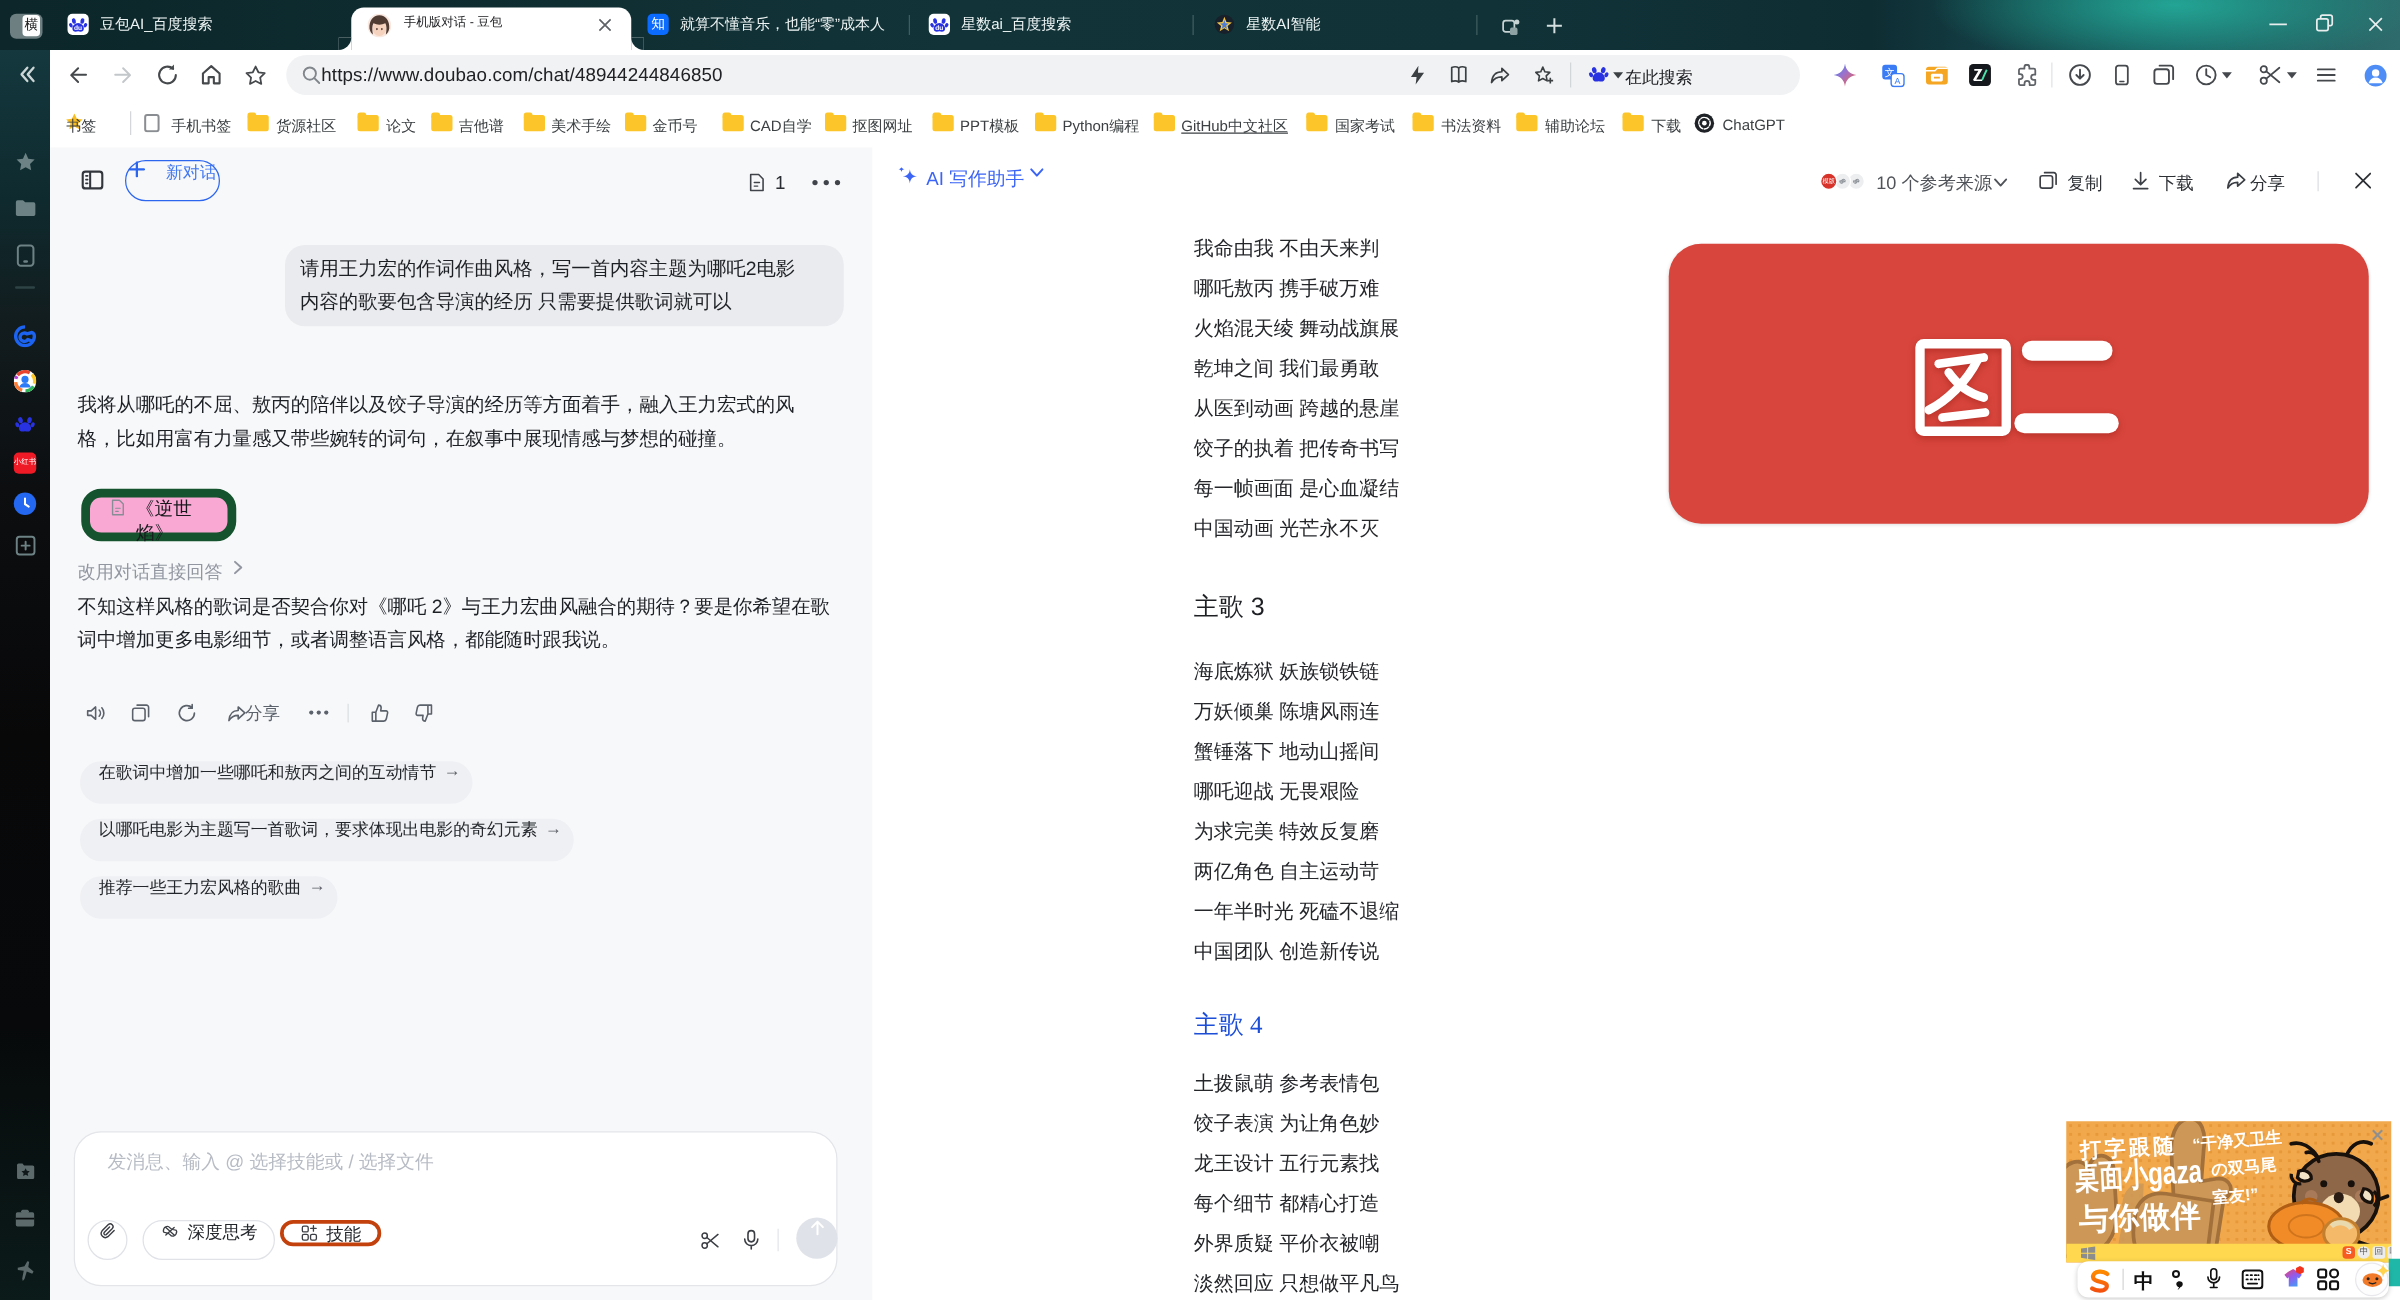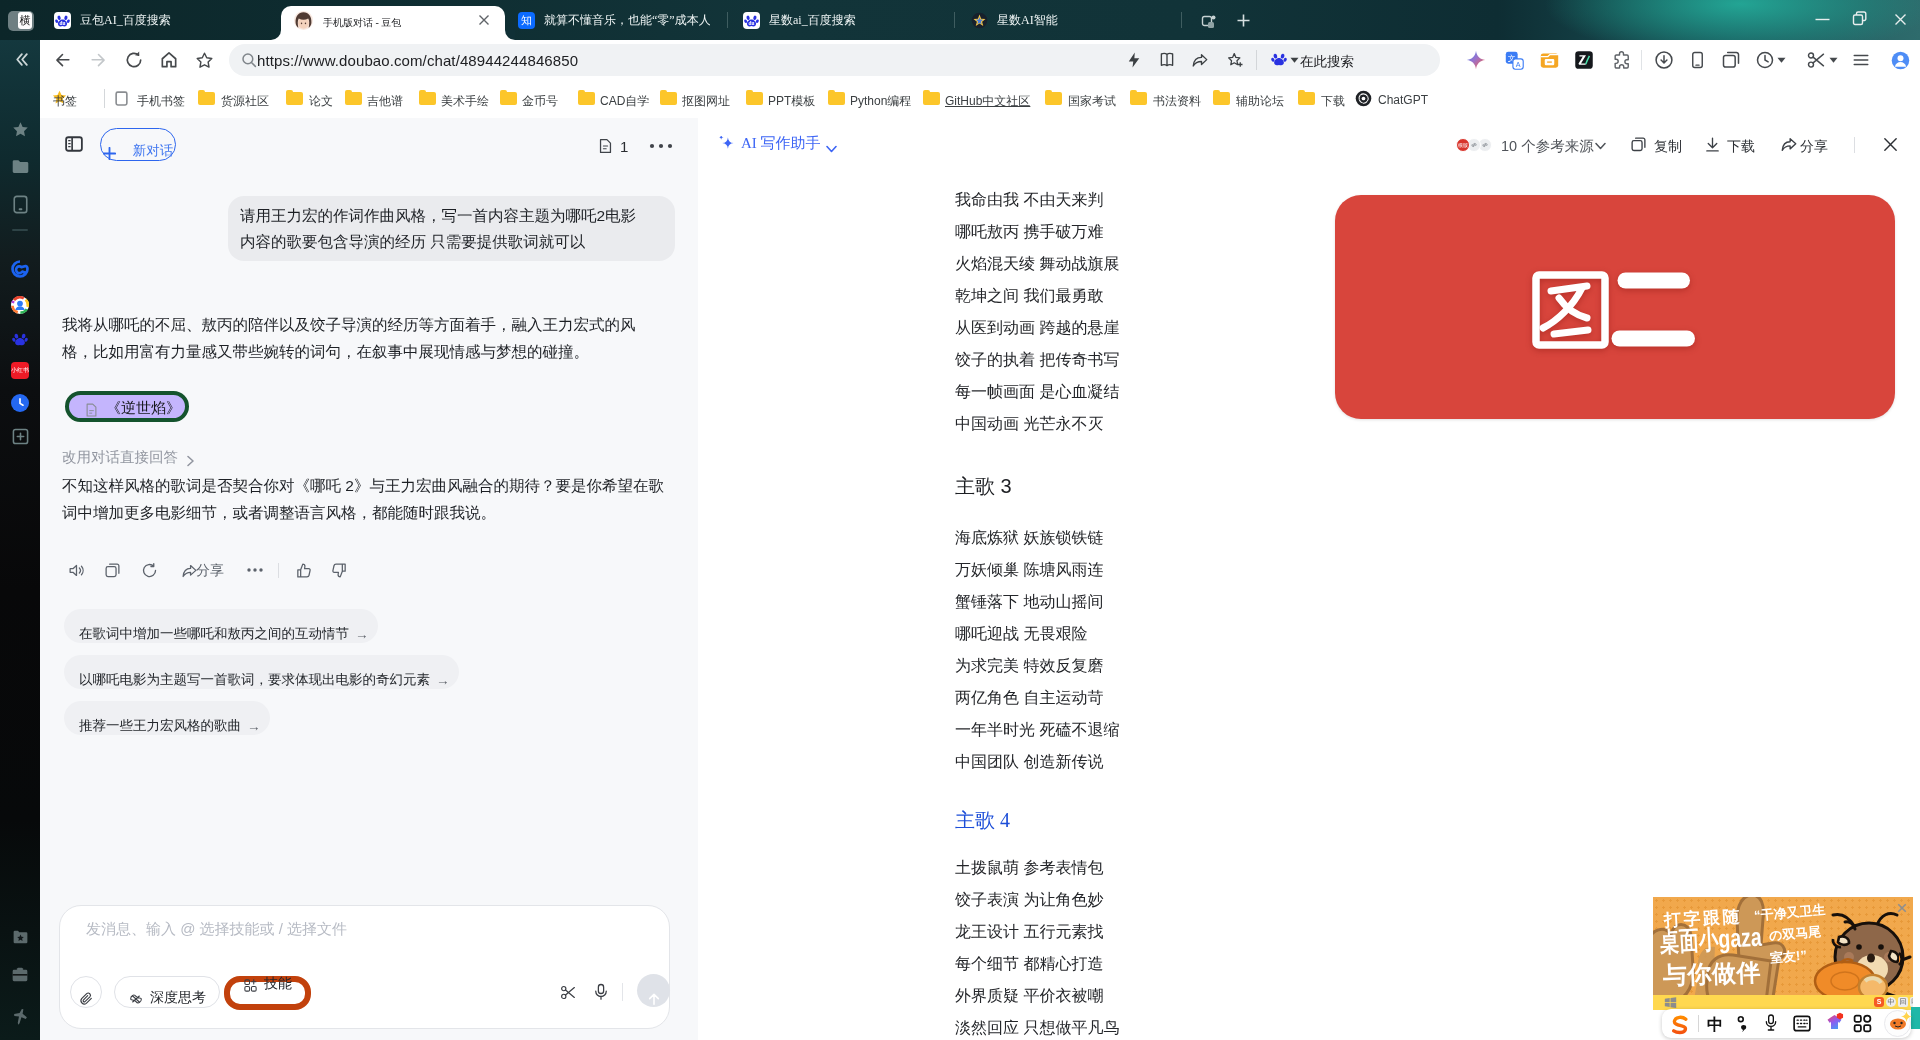--- a/index.html
+++ b/index.html
@@ -1,21 +1,21 @@
 <!DOCTYPE html>
 <html lang="zh"><head>
 <meta charset="utf-8">
 <title>page</title>
 <style>
   * { margin:0; padding:0; box-sizing:border-box; }
   html,body { width:1920px; height:1040px; overflow:hidden; }
   body { font-family:"Liberation Sans", sans-serif; }
   .abs { position:absolute; }
   #stage { position:relative; width:1920px; height:1040px; background:#fff; }
-  .row { display:flex; align-items:flex-end;font-family:Liberation Serif, serif; }
+  .row { display:flex; align-items:flex-start; }
   svg { display:block; }
   .bmf { top:92px; width:17px; height:13px; background:#fcc62a; border-radius:2px; }
   .bmf::before { content:""; position:absolute; top:-2.5px; left:0; width:7px; height:4px; background:#fcc62a; border-radius:2px 2px 0 0; }
   .bmt { top:93px; font-size:12px; color:#3c4043; }
 </style>
 </head>
 <body>
 <div id="stage">
 
   <div class="abs" id="tabstrip" style="left:0;top:0;width:1920px;height:40px;background:linear-gradient(90deg,#0c2629 0%,#0e2c30 18%,#123439 40%,#113338 62%,#0e2d33 78%,#1a565b 90%,#2e6b6c 100%);"></div>
@@ -369,21 +369,21 @@
   <svg class="abs" style="left:648px;top:141px;" width="26" height="10" viewBox="0 0 26 10">
       <circle cx="4" cy="5" r="2.1" fill="#40444a"></circle>
       <circle cx="13" cy="5" r="2.1" fill="#40444a"></circle>
       <circle cx="22" cy="5" r="2.1" fill="#40444a"></circle>
     </svg>
 
   <div class="abs" style="left:228px;top:196px;width:447px;height:65px;background:#eaebee;border-radius:16px;padding:7px 12px;font-size:15.5px;line-height:26px;color:#1d2025;">请用王力宏的作词作曲风格，写一首内容主题为哪吒2电影<br>内容的歌要包含导演的经历 只需要提供歌词就可以</div>
 
   <div class="abs" style="left:62px;top:311px;width:600px;font-size:15.5px;line-height:27px;color:#1d2025;">我将从哪吒的不屈、敖丙的陪伴以及饺子导演的经历等方面着手，融入王力宏式的风格，比如用富有力量感又带些婉转的词句，在叙事中展现情感与梦想的碰撞。</div>
 
-  <div class="abs row" style="left:65px;top:391px;width:124px;height:31px;background:#c4b5fd;border:4px solid #14532d;border-radius:16px;padding-left:15px;">
+  <div class="abs row" style="left:65px;top:391px;width:124px;height:42px;background:#f9a8d4;border:7px solid #14532d;border-radius:16px;padding-left:15px;">
     <svg width="15" height="16" viewBox="0 0 24 24">
         <path d="M5 2.5 H14 L19 7.5 V21.5 H5 Z" stroke="#888d95" stroke-width="1.8" fill="none" stroke-linejoin="round"></path>
         <path d="M9 13 H15 M9 17 H12.5" stroke="#888d95" stroke-width="1.5" stroke-linecap="round"></path>
       </svg>
     <span style="font-size:15px;color:#17191d;margin-left:7px;">《逆世焰》</span>
   </div>
 
   <div class="abs row" style="left:62px;top:448px;">
     <span style="font-size:14.5px;color:#9296a0;">改用对话直接回答</span>
     <svg style="margin-left:6px;" width="12" height="12" viewBox="0 0 12 12">
@@ -433,21 +433,21 @@
     <svg width="16" height="16" viewBox="0 0 24 24">
         <path d="M20 11 L12.5 18.5 a5 5 0 0 1-7-7 L13 4 a3.4 3.4 0 0 1 4.8 4.8 L10.5 16 a1.8 1.8 0 0 1-2.5-2.5 L14.5 7" stroke="#3b3e44" stroke-width="1.7" fill="none" stroke-linecap="round"></path>
       </svg>
   </div>
   <div class="abs row" style="left:114px;top:976px;height:32px;border:1px solid #e0e2e7;border-radius:16px;padding:0 13px;background:#fff;">
     <svg width="16" height="16" viewBox="0 0 24 24">
         <path d="M4 12 C4 7 9 4 12 8 C15 12 20 9 20 12 C20 17 15 20 12 16 C9 12 4 15 4 12 Z M7 7.5 L17 16.5 M17 7.5 L7 16.5" stroke="#3b3e44" stroke-width="1.6" fill="none" stroke-linecap="round"></path>
       </svg>
     <span style="font-size:14px;color:#23262b;margin-left:6px;">深度思考</span>
   </div>
-  <div class="abs row" style="left:224px;top:976px;height:21px;border:6px solid #c2410c;border-radius:16px;padding:11px 13px;background:#fff;">
+  <div class="abs row" style="left:224px;top:976px;height:21px;border:3px solid #c2410c;border-radius:16px;padding:0 13px;background:#fff;">
     <svg width="15" height="15" viewBox="0 0 24 24">
         <rect x="3" y="3" width="7.5" height="7.5" rx="2" stroke="#3b3e44" stroke-width="1.7" fill="none"></rect>
         <rect x="3" y="13.5" width="7.5" height="7.5" rx="2" stroke="#3b3e44" stroke-width="1.7" fill="none"></rect>
         <rect x="13.5" y="13.5" width="7.5" height="7.5" rx="2" stroke="#3b3e44" stroke-width="1.7" fill="none"></rect>
         <path d="M17.2 2.5 V9.5 M13.7 6 H20.7" stroke="#3b3e44" stroke-width="1.7" stroke-linecap="round"></path>
       </svg>
     <span style="font-size:14px;color:#23262b;margin-left:6px;">技能</span>
   </div>
   <svg class="abs" style="left:559px;top:984px;" width="18" height="17" viewBox="0 0 24 24">
       <circle cx="6" cy="6.5" r="3" stroke="#3b3e44" stroke-width="1.7" fill="none"></circle>

